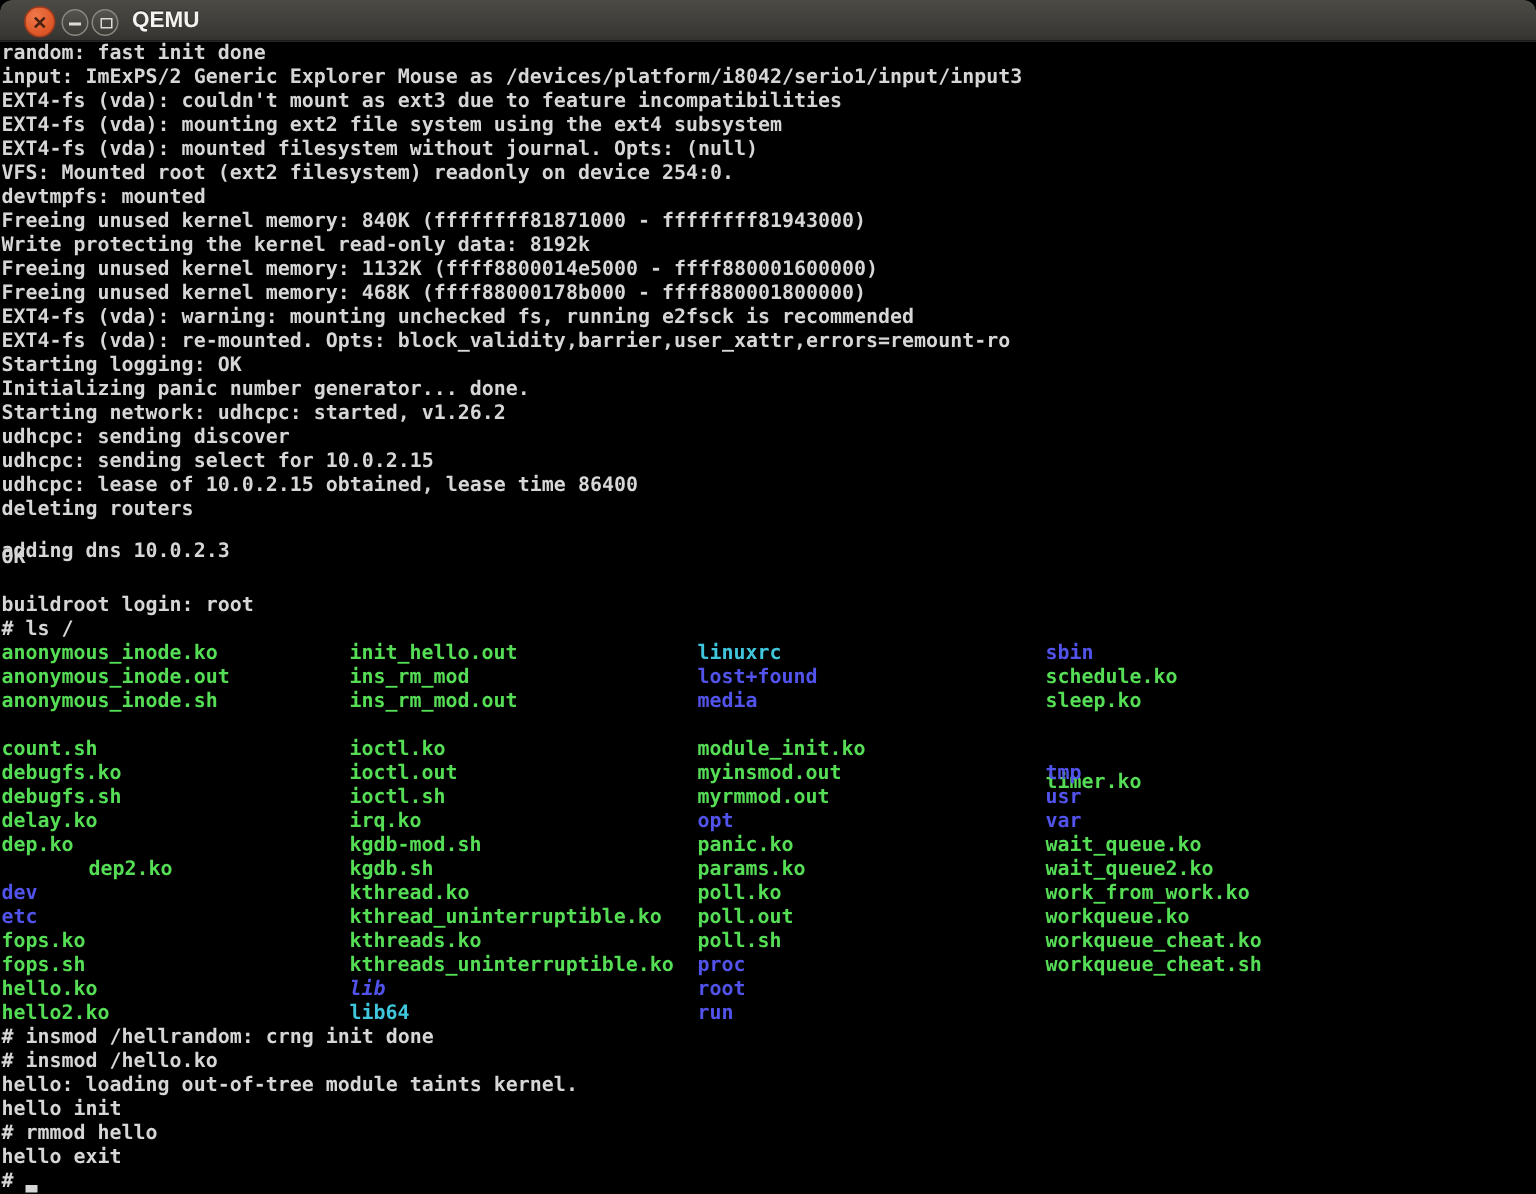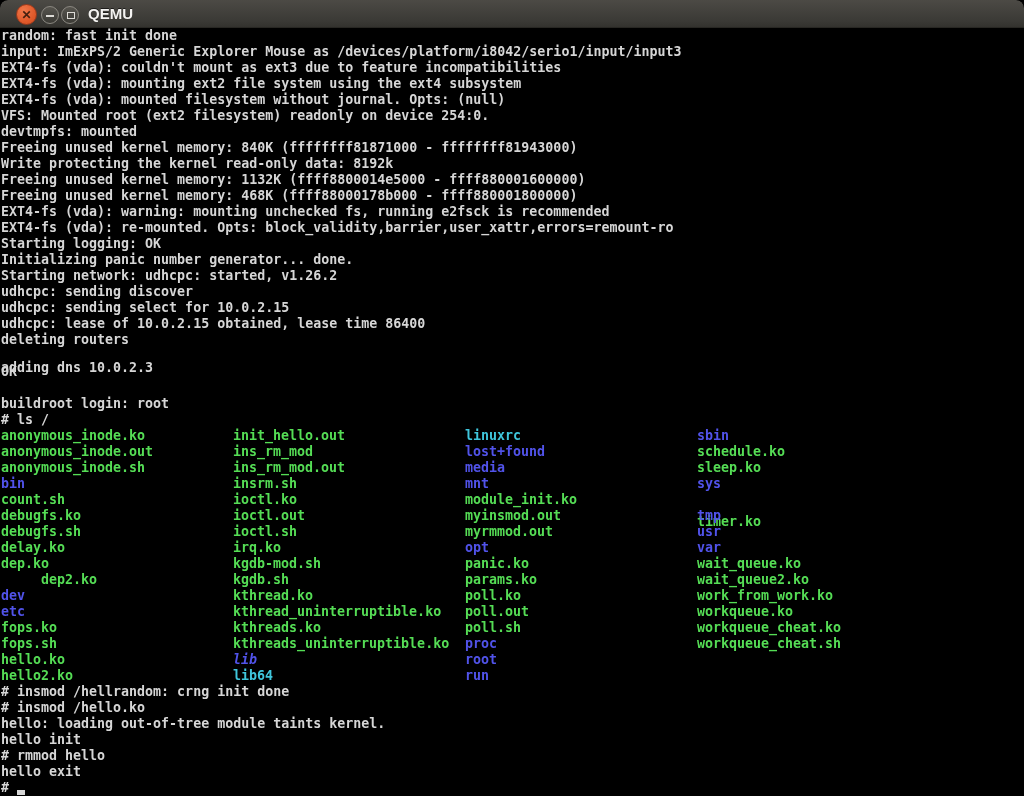--- a/index.html
+++ b/index.html
@@ -74,27 +74,26 @@
       <div class="row" style="top: 288px;"><span class="seg c-fg" style="left: 1px;">udhcpc: lease of 10.0.2.15 obtained, lease time 86400</span></div>
       <div class="row" style="top: 304px;"><span class="seg c-fg" style="left: 1px;">deleting routers</span></div>
       <div class="row" style="top: 332px;"><span class="seg c-fg" style="left: 1px;">adding dns 10.0.2.3</span></div>
       <div class="row" style="top: 336px;"><span class="seg c-fg" style="left: 1px;">OK</span></div>
       <div class="row" style="top: 352px;"><span class="seg c-fg" style="left: 1px;"></span></div>
       <div class="row" style="top: 368px;"><span class="seg c-fg" style="left: 1px;">buildroot login: root</span></div>
       <div class="row" style="top: 384px;"><span class="seg c-fg" style="left: 1px;"># ls /</span></div>
       <div class="row" style="top: 400px;"><span class="seg c-exec" style="left: 1px;">anonymous_inode.ko</span><span class="seg c-exec" style="left: 233px;">init_hello.out</span><span class="seg c-link" style="left: 465px;">linuxrc</span><span class="seg c-dir" style="left: 697px;">sbin</span></div>
       <div class="row" style="top: 416px;"><span class="seg c-exec" style="left: 1px;">anonymous_inode.out</span><span class="seg c-exec" style="left: 233px;">ins_rm_mod</span><span class="seg c-dir" style="left: 465px;">lost+found</span><span class="seg c-exec" style="left: 697px;">schedule.ko</span></div>
       <div class="row" style="top: 432px;"><span class="seg c-exec" style="left: 1px;">anonymous_inode.sh</span><span class="seg c-exec" style="left: 233px;">ins_rm_mod.out</span><span class="seg c-dir" style="left: 465px;">media</span><span class="seg c-exec" style="left: 697px;">sleep.ko</span></div>
-      <div class="row" style="top: 448px;"><span class="seg c-dir" style="left: 1px;">bin</span><span class="seg c-exec" style="left: 233px;">insrm.sh</span><span class="seg c-dir" style="left: 465px;">mnt</span><span class="seg c-dir" style="left: 697px;">sys</span></div>
       <div class="row" style="top: 464px;"><span class="seg c-exec" style="left: 1px;">count.sh</span><span class="seg c-exec" style="left: 233px;">ioctl.ko</span><span class="seg c-exec" style="left: 465px;">module_init.ko</span><span class="seg c-exec" style="left: 697px; margin-top: 22px;">timer.ko</span></div>
       <div class="row" style="top: 480px; padding-left: 44px;"><span class="seg c-exec" style="left: 1px;">debugfs.ko</span><span class="seg c-exec" style="left: 233px;">ioctl.out</span><span class="seg c-exec" style="left: 465px;">myinsmod.out</span><span class="seg c-dir" style="left: 697px;">tmp</span></div>
       <div class="row" style="top: 496px;"><span class="seg c-exec" style="left: 1px;">debugfs.sh</span><span class="seg c-exec" style="left: 233px;">ioctl.sh</span><span class="seg c-exec" style="left: 465px;">myrmmod.out</span><span class="seg c-dir" style="left: 697px;">usr</span></div>
       <div class="row" style="top: 512px;"><span class="seg c-exec" style="left: 1px;">delay.ko</span><span class="seg c-exec" style="left: 233px;">irq.ko</span><span class="seg c-dir" style="left: 465px;">opt</span><span class="seg c-dir" style="left: 697px;">var</span></div>
       <div class="row" style="top: 528px;"><span class="seg c-exec" style="left: 1px;">dep.ko</span><span class="seg c-exec" style="left: 233px;">kgdb-mod.sh</span><span class="seg c-exec" style="left: 465px;">panic.ko</span><span class="seg c-exec" style="left: 697px;">wait_queue.ko</span></div>
-      <div class="row" style="top: 544px;"><span class="seg c-exec" style="left: 1px; padding-left: 40px;">dep2.ko</span><span class="seg c-exec" style="left: 233px;">kgdb.sh</span><span class="seg c-exec" style="left: 465px;">params.ko</span><span class="seg c-exec" style="left: 697px;">wait_queue2.ko</span></div>
+      <div class="row" style="top: 544px;"><span class="seg c-exec" style="left: 19px; padding-left: 40px;">dep2.ko</span><span class="seg c-exec" style="left: 233px;">kgdb.sh</span><span class="seg c-exec" style="left: 465px;">params.ko</span><span class="seg c-exec" style="left: 697px;">wait_queue2.ko</span></div>
       <div class="row" style="top: 560px;"><span class="seg c-dir" style="left: 1px;">dev</span><span class="seg c-exec" style="left: 233px;">kthread.ko</span><span class="seg c-exec" style="left: 465px;">poll.ko</span><span class="seg c-exec" style="left: 697px;">work_from_work.ko</span></div>
       <div class="row" style="top: 576px;"><span class="seg c-dir" style="left: 1px;">etc</span><span class="seg c-exec" style="left: 233px;">kthread_uninterruptible.ko</span><span class="seg c-exec" style="left: 465px;">poll.out</span><span class="seg c-exec" style="left: 697px;">workqueue.ko</span></div>
       <div class="row" style="top: 592px;"><span class="seg c-exec" style="left: 1px;">fops.ko</span><span class="seg c-exec" style="left: 233px;">kthreads.ko</span><span class="seg c-exec" style="left: 465px;">poll.sh</span><span class="seg c-exec" style="left: 697px;">workqueue_cheat.ko</span></div>
       <div class="row" style="top: 608px;"><span class="seg c-exec" style="left: 1px;">fops.sh</span><span class="seg c-exec" style="left: 233px;">kthreads_uninterruptible.ko</span><span class="seg c-dir" style="left: 465px;">proc</span><span class="seg c-exec" style="left: 697px;">workqueue_cheat.sh</span></div>
       <div class="row" style="top: 624px;"><span class="seg c-exec" style="left: 1px;">hello.ko</span><span class="seg c-dir" style="left: 233px; font-style: italic;">lib</span><span class="seg c-dir" style="left: 465px;">root</span></div>
       <div class="row" style="top: 640px;"><span class="seg c-exec" style="left: 1px;">hello2.ko</span><span class="seg c-link" style="left: 233px;">lib64</span><span class="seg c-dir" style="left: 465px;">run</span></div>
       <div class="row" style="top: 656px;"><span class="seg c-fg" style="left: 1px;"># insmod /hellrandom: crng init done</span></div>
       <div class="row" style="top: 672px;"><span class="seg c-fg" style="left: 1px;"># insmod /hello.ko</span></div>
       <div class="row" style="top: 688px;"><span class="seg c-fg" style="left: 1px;">hello: loading out-of-tree module taints kernel.</span></div>
       <div class="row" style="top: 704px;"><span class="seg c-fg" style="left: 1px;">hello init</span></div>

